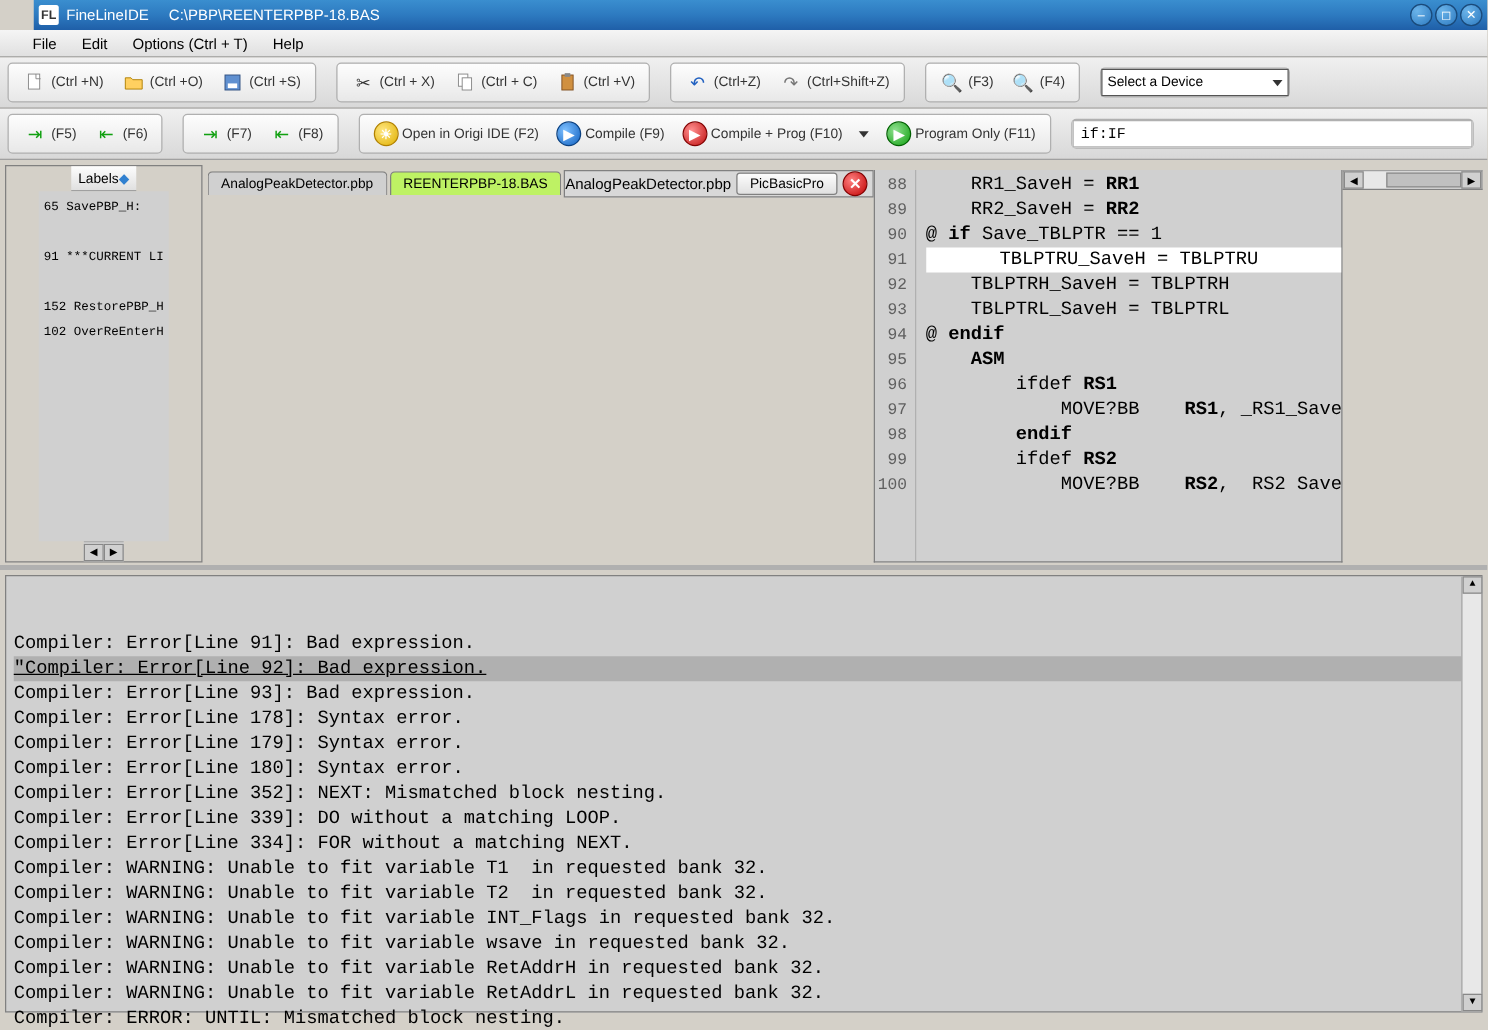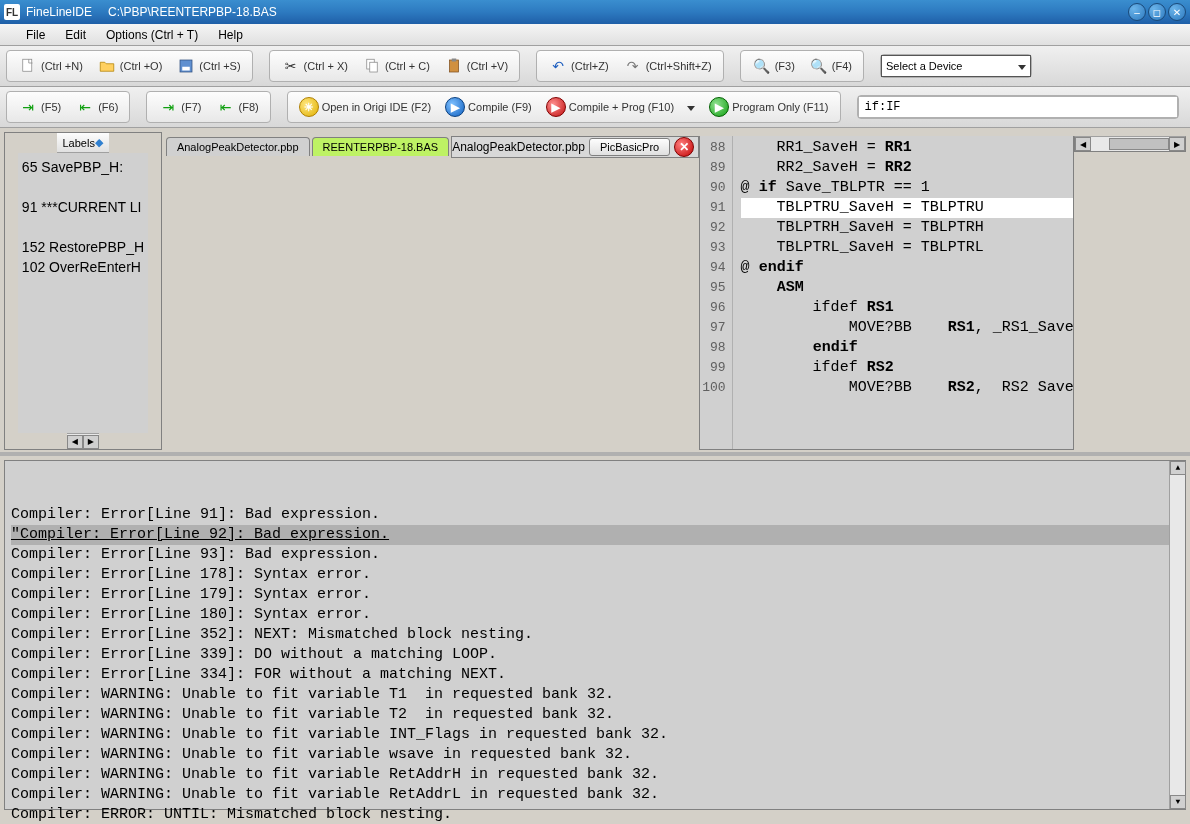--- a/index.html
+++ b/index.html
@@ -12,20 +12,21 @@
     height: 824px;
   }
   .titlebar {
     background: linear-gradient(to bottom, #3a8ecf 0%, #2d7ac0 50%, #1f5fa8 100%);
     height: 24px;
     display: flex;
     align-items: center;
     padding: 0 4px;
     color: white;
     font-size: 12px;
+    margin-left: 27px;
   }
   .titlebar-icon {
     width: 16px; height: 16px;
     background: #fff;
     color: #333;
     font-size: 10px;
     font-weight: bold;
     display: inline-flex;
     align-items: center;
     justify-content: center;
@@ -139,22 +140,22 @@
     background: linear-gradient(to bottom,#fdfdfd,#e0e0e0);
     border-bottom: 1px solid #a0a0a0;
     padding: 3px 6px;
     display: flex;
     align-items: center;
     justify-content: space-between;
     font-size: 11px;
   }
   .sidebar-list {
     flex: 1;
-    font-family: Liberation Sans, sans-serif;
-    font-size: 14px;
+    font-family: Liberation Mono, monospace;
+    font-size: 10px;
     padding: 4px 4px;
     overflow: hidden;
     background: #d0d0d0;
     white-space: nowrap;
     line-height: 20px;
   }
   .sidebar-scroll-h {
     height: 16px;
     background: #e8e8e8;
     border-top: 1px solid #a0a0a0;
@@ -240,21 +241,21 @@
     background: #d0d0d0;
     border-right: 1px solid #b0b0b0;
   }
   .code-lines {
     flex: 1;
     padding: 2px 0 2px 8px;
     line-height: 20px;
     white-space: pre;
   }
   .code-line { height: 20px; }
-  .code-line.hl { background: #ffffff; }
+  .code-line.hl { background: #ffffff; padding-left: 23px; }
   .kw { font-weight: bold; }
   .vscroll {
     width: 16px;
     background: #e8e8e8;
     border-left: 1px solid #a0a0a0;
     display:flex;flex-direction:column;justify-content:space-between;
   }
   .editor-scroll-h {
     height: 16px;
     border: 1px solid #808080;

